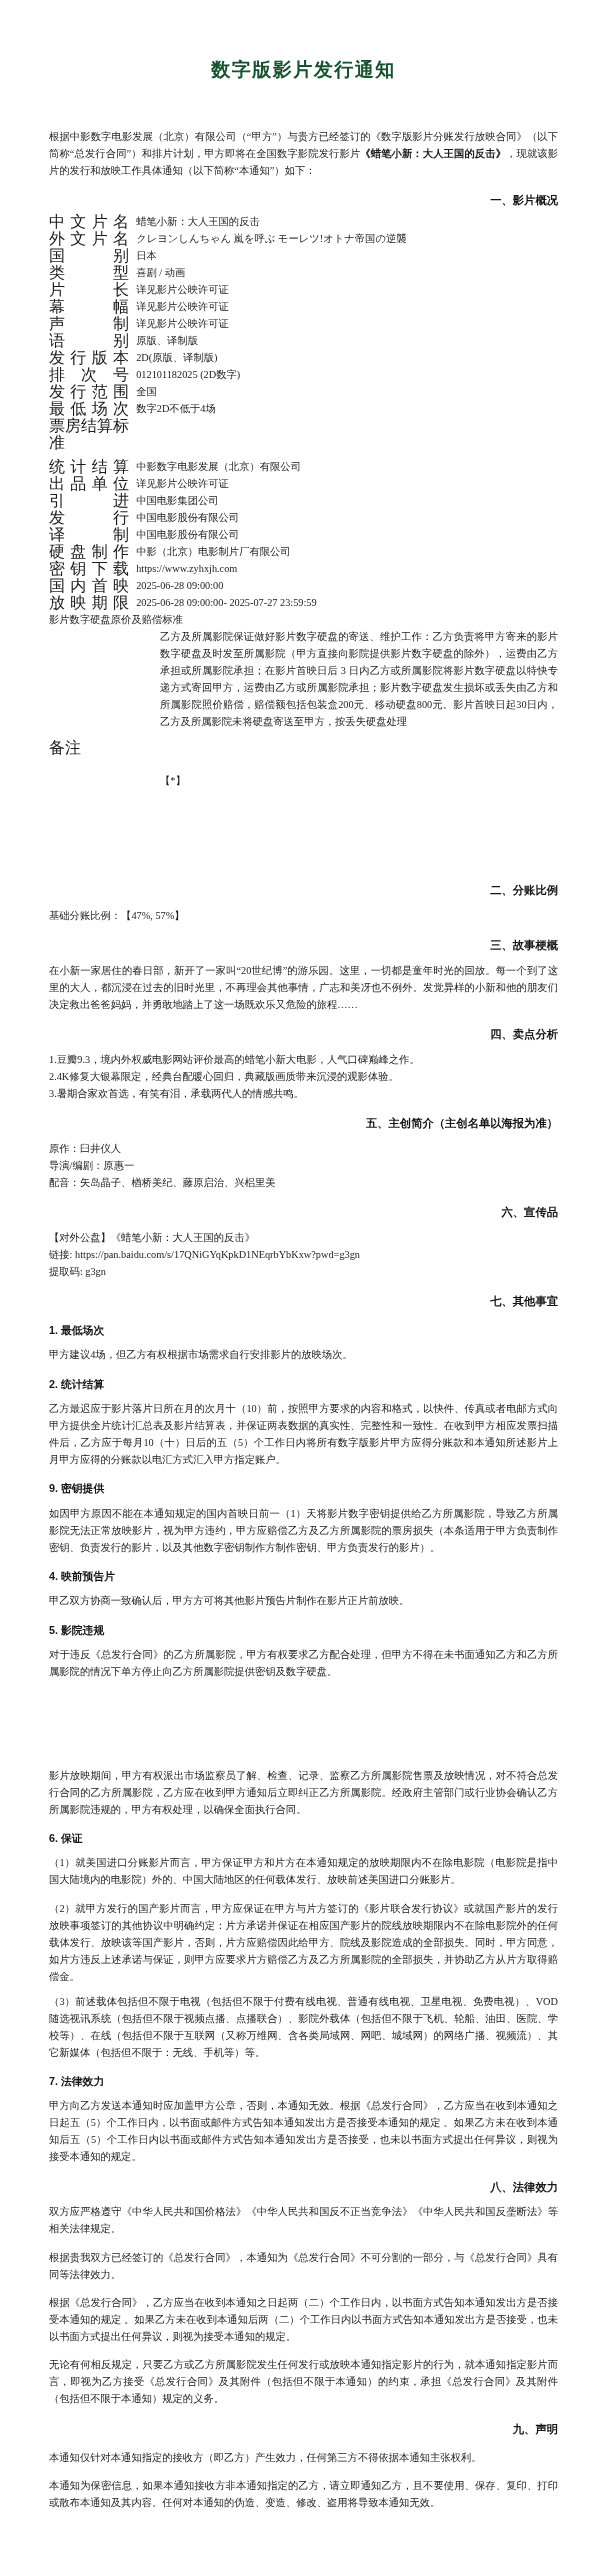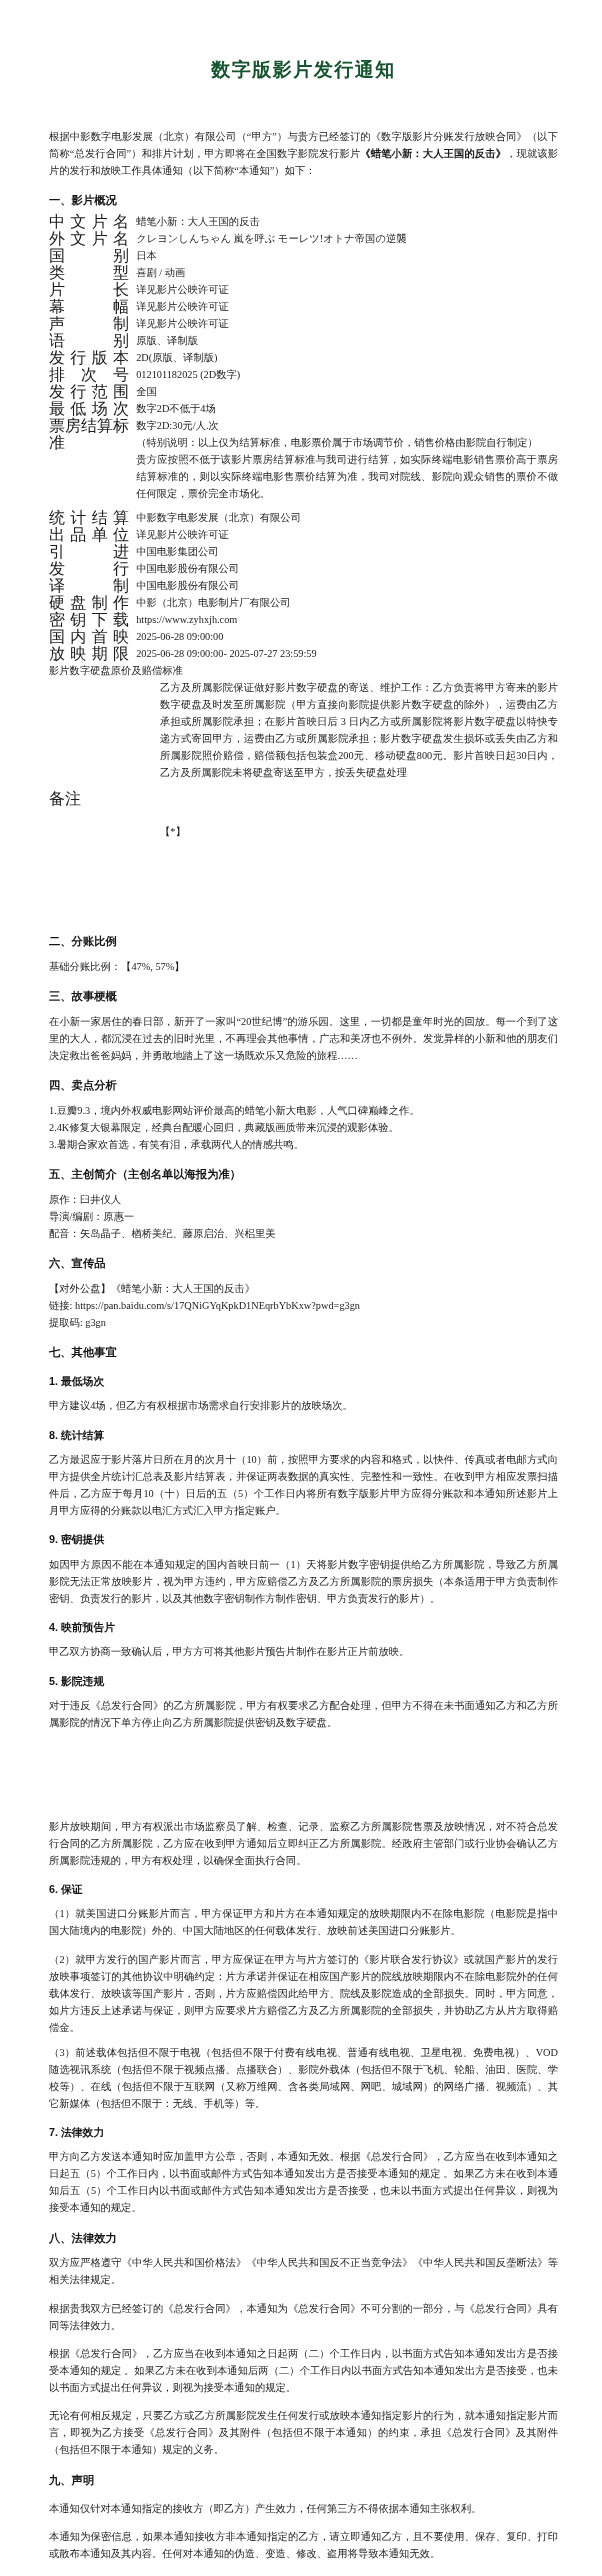--- a/index.html
+++ b/index.html
@@ -9,21 +9,21 @@
 
   .doc-title { text-align:center; font-family:"Liberation Sans", sans-serif;
                font-weight:bold; font-size:19px; letter-spacing:1.5px;
                line-height:23px; margin:0; color:#14532d; }
 
   .para { font-size:10.3px; line-height:17px; text-align:justify; margin:0; }
   .intro { margin-top:47px; }
   .bold { font-weight:bold; }
 
   .sec-h { font-family:"Liberation Sans", sans-serif; font-weight:bold;
-           font-size:11.3px; line-height:15.5px; margin:0; color:#151515; }
+           font-size:11.3px; line-height:15.5px; margin:0; color:#151515;text-align:right; }
   .sub-h { font-family:"Liberation Sans", sans-serif; font-weight:bold;
            font-size:10.8px; line-height:15px; margin:0; color:#151515; }
 
   .mt-sec { margin-top:14.4px; }
   .mt-par { margin-top:8.2px; }
   .mt-sub { margin-top:13.4px; }
   .mt-blank { margin-top:11.3px; }
   .gap-page { margin-top:94px; }
   .gap-page-sm { margin-top:87px; }
 
@@ -95,25 +95,20 @@
         <span class="info-label">发行范围</span>
         <span class="info-value">全国</span>
       </div>
     <div class="info-row">
         <span class="info-label">最低场次</span>
         <span class="info-value">数字2D不低于4场</span>
       </div>
 
     <div class="info-row">
       <span class="info-label">票房结算标准</span>
-      <span class="info-value">
-        <span>数字2D:30元/人.次</span>
-        <div class="info-note">（特别说明：以上仅为结算标准，电影票价属于市场调节价，销售价格由影院自行制定）</div>
-        <div class="info-note">贵方应按照不低于该影片票房结算标准与我司进行结算，如实际终端电影销售票价高于票房结算标准的，则以实际终端电影售票价结算为准，我司对院线、影院向观众销售的票价不做任何限定，票价完全市场化。</div>
-      </span>
     </div>
 
     <div class="info-row" style="margin-top:7.2px;align-items:flex-end;">
         <span class="info-label">统计结算</span>
         <span class="info-value">中影数字电影发展（北京）有限公司</span>
       </div>
     <div class="info-row">
         <span class="info-label">出品单位</span>
         <span class="info-value">详见影片公映许可证</span>
       </div>
@@ -176,21 +171,21 @@
   <h2 class="sec-h mt-sec">六、宣传品</h2>
   <p class="para mt-par">【对外公盘】《蜡笔小新：大人王国的反击》</p>
   <p class="para">链接: https://pan.baidu.com/s/17QNiGYqKpkD1NEqrbYbKxw?pwd=g3gn</p>
   <p class="para">提取码: g3gn</p>
 
   <h2 class="sec-h mt-sec">七、其他事宜</h2>
 
   <h3 class="sub-h mt-sub">1. 最低场次</h3>
   <p class="para mt-par">甲方建议4场，但乙方有权根据市场需求自行安排影片的放映场次。</p>
 
-  <h3 class="sub-h mt-sub">8. 统计结算</h3>
+  <h3 class="sub-h mt-sub">2. 统计结算</h3>
   <p class="para mt-par">乙方最迟应于影片落片日所在月的次月十（10）前，按照甲方要求的内容和格式，以快件、传真或者电邮方式向甲方提供全片统计汇总表及影片结算表，并保证两表数据的真实性、完整性和一致性。在收到甲方相应发票扫描件后，乙方应于每月10（十）日后的五（5）个工作日内将所有数字版影片甲方应得分账款和本通知所述影片上月甲方应得的分账款以电汇方式汇入甲方指定账户。</p>
 
   <h3 class="sub-h mt-sub">9. 密钥提供</h3>
   <p class="para mt-par">如因甲方原因不能在本通知规定的国内首映日前一（1）天将影片数字密钥提供给乙方所属影院，导致乙方所属影院无法正常放映影片，视为甲方违约，甲方应赔偿乙方及乙方所属影院的票房损失（本条适用于甲方负责制作密钥、负责发行的影片，以及其他数字密钥制作方制作密钥、甲方负责发行的影片）。</p>
 
   <h3 class="sub-h mt-sub">4. 映前预告片</h3>
   <p class="para mt-par">甲乙双方协商一致确认后，甲方方可将其他影片预告片制作在影片正片前放映。</p>
 
   <h3 class="sub-h mt-sub">5. 影院违规</h3>
   <p class="para mt-par">对于违反《总发行合同》的乙方所属影院，甲方有权要求乙方配合处理，但甲方不得在未书面通知乙方和乙方所属影院的情况下单方停止向乙方所属影院提供密钥及数字硬盘。</p>

